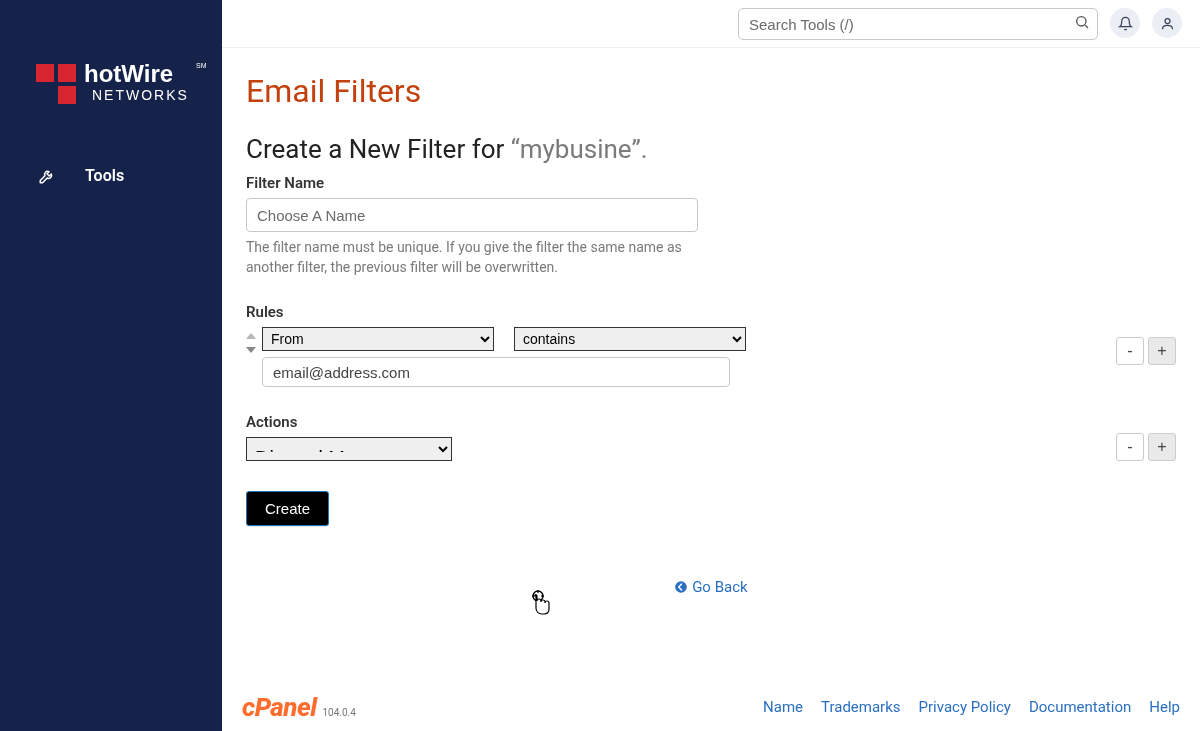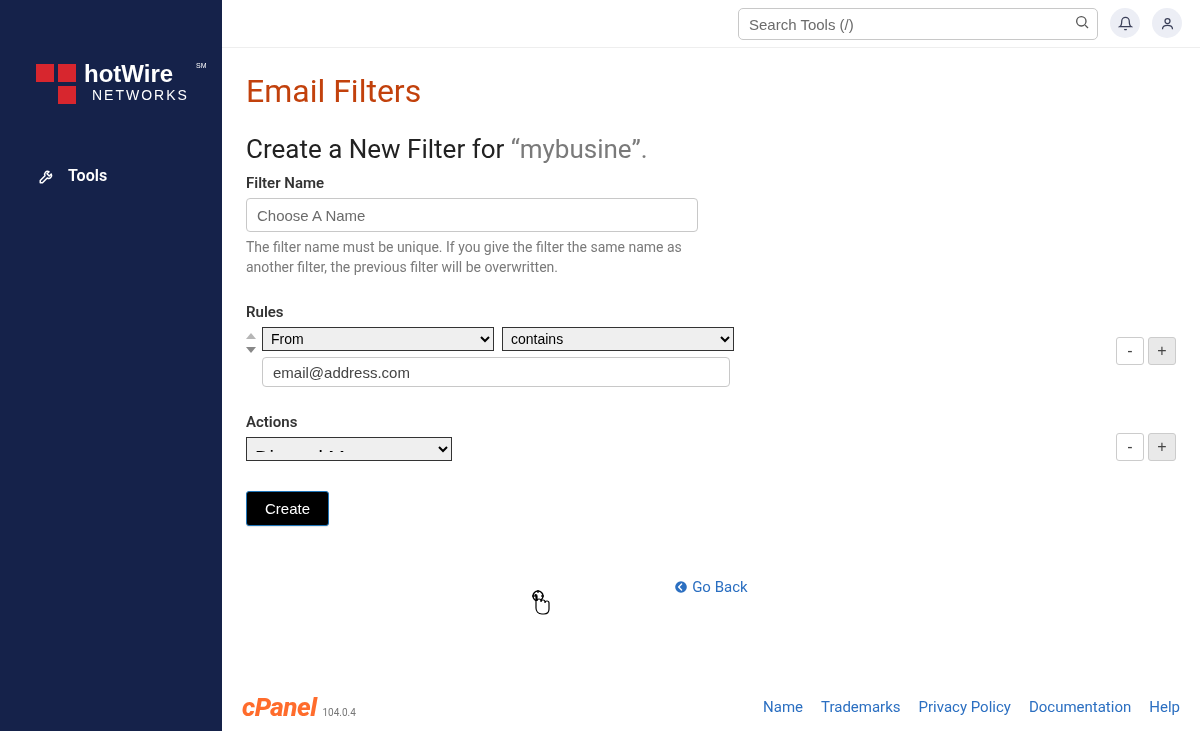--- a/index.html
+++ b/index.html
@@ -4,21 +4,21 @@
   <style>
     * { margin: 0; padding: 0; box-sizing: border-box; }
     body { font-family: -apple-system, BlinkMacSystemFont, "Segoe UI", Roboto, "Helvetica Neue", Arial, sans-serif; background: #fff; }
     .app { display: flex; width: 1200px; height: 731px; position: relative; overflow: hidden; }
 
     
     .sidebar { width: 222px; background: #15224a; color: #fff; flex-shrink: 0; padding: 16px; }
     .logo-block { padding: 40px 20px 40px 20px; }
     .logo-svg { display: block; }
     .nav { padding: 0 0; }
-    .nav-item { display: flex; align-items: center; gap: 12px; padding: 10px 22px; color: #fff; font-size: 16px; font-weight: 600; cursor: pointer; }
+    .nav-item { display: flex; align-items: center; gap: 29px; padding: 10px 22px; color: #fff; font-size: 16px; font-weight: 600; cursor: pointer; }
     .nav-icon svg { display: block; }
 
     
     .main { flex: 1; display: flex; flex-direction: column; min-width: 0; }
 
     
     .topbar { height: 48px; display: flex; align-items: flex-start; justify-content: flex-end; gap: 12px; padding: 8px 18px 8px 18px; border-bottom: 1px solid #eee; }
     .search-wrap { position: relative; width: 360px; }
     .search-input { width: 100%; height: 32px; padding: 4px 34px 4px 10px; border: 1px solid #c8c8c8; border-radius: 5px; font-size: 15px; color: #444; }
     .search-input::placeholder { color: #6b6b6b; }
@@ -40,21 +40,21 @@
 
     .section-label { font-size: 15px; font-weight: 600; color: #333; margin-top: 26px; margin-bottom: 6px; }
 
     .rules-row { display: flex; align-items: flex-start; }
     .reorder { display: flex; flex-direction: column; align-items: center; margin-right: 6px; padding-top: 6px; gap: 8px; }
     .reorder .tri { width: 0; height: 0; border-left: 5px solid transparent; border-right: 5px solid transparent; cursor: pointer; }
     .reorder .tri.up { border-bottom: 6px solid #b6b6b6; }
     .reorder .tri.down { border-top: 6px solid #888; }
 
     .rule-fields { display: flex; flex-direction: column; gap: 6px; }
-    .selects-row { display: flex; gap: 8px; }
+    .selects-row { display: flex; gap: 20px; }
     .sel { height: 24px; border: 1px solid #333; background: #efefef; font-size: 14px; padding: 0 4px; }
     .sel.part { width: 232px; }
     .sel.match { width: 232px; }
     .rule-value { width: 468px; height: 30px; border: 1px solid #c8c8c8; border-radius: 4px; padding: 2px 10px; font-size: 15px; color: #444; }
 
     .pm-group { display: flex; gap: 4px; margin-left: auto; }
     .pm-btn { width: 28px; height: 28px; border: 1px solid #ccc; border-radius: 3px; background: #fff; color: #444; font-size: 16px; line-height: 1; display: inline-flex; align-items: center; justify-content: center; cursor: pointer; }
     .pm-btn.plus { background: #e9e9e9; }
 
     .rules-line, .actions-line { position: relative; }

